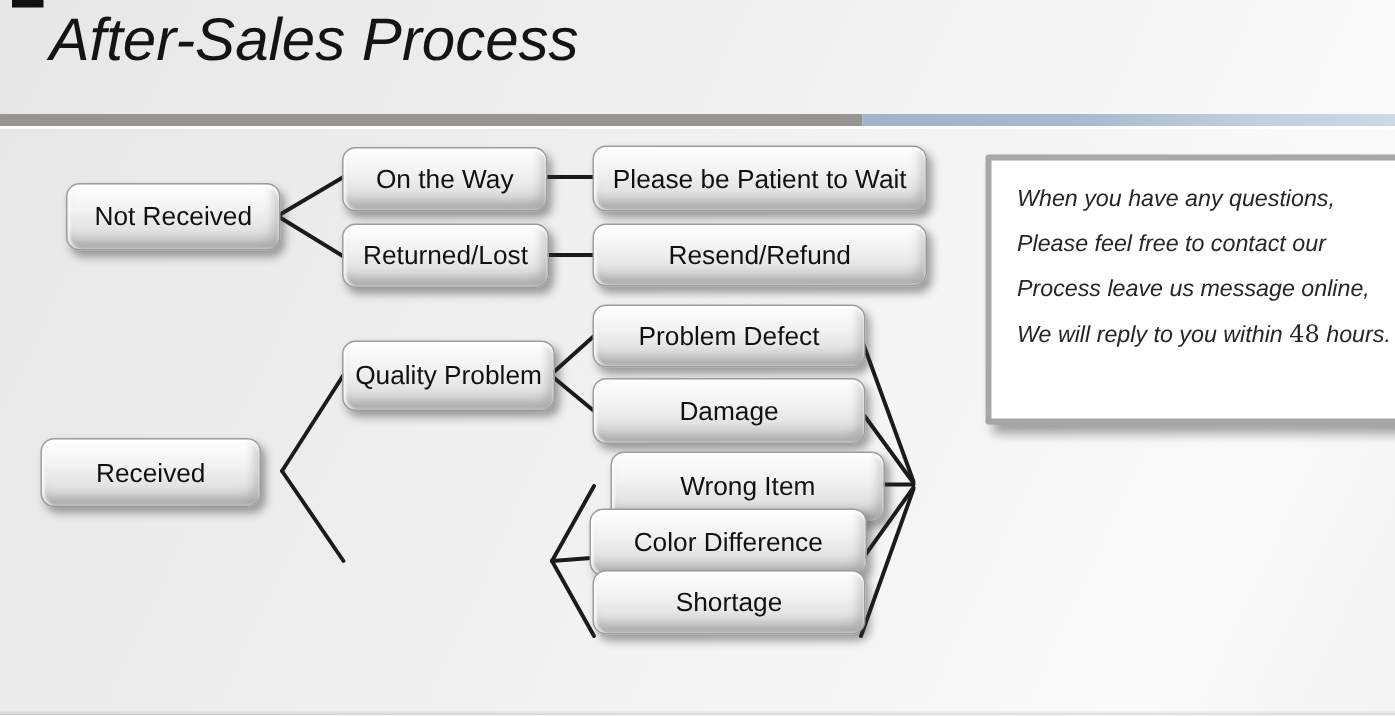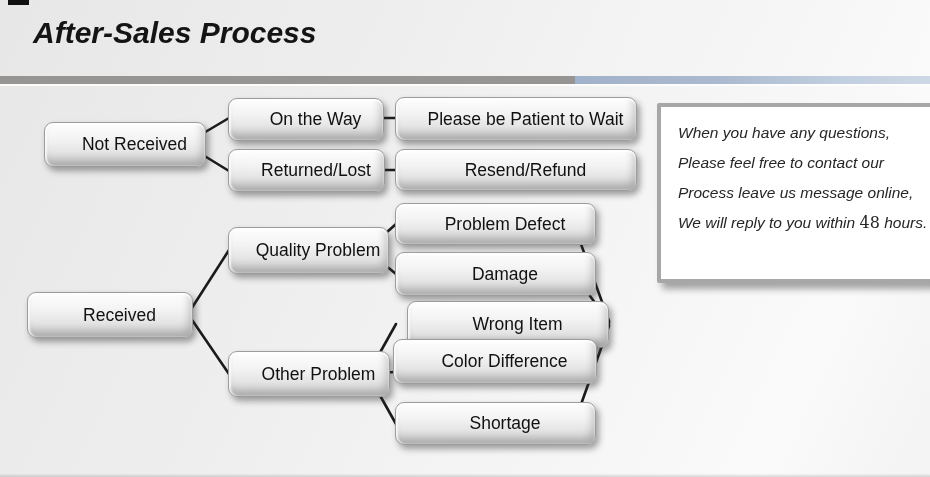--- a/index.html
+++ b/index.html
@@ -11,22 +11,22 @@
     background: linear-gradient(115deg, #e7e7e7 0%, #ededed 30%, #f4f4f4 60%, #fafafa 85%, #f3f3f3 100%);
     font-family: "Liberation Sans", sans-serif;
   }
   
   .corner-mark {
     position: absolute; left: 8px; top: 0; width: 21px; height: 5px;
     background: #111;
   }
   
   .title {
-    position: absolute; left: 33px; top: 16px;
-    font-size: 30px; font-style: italic; font-weight: 700;
+    position: absolute; left: 33px; top: 5px;
+    font-size: 40px; font-style: italic; font-weight: 400;
     color: #141414; letter-spacing: 0px; white-space: nowrap;
   }
   
   .bar-gray {
     position: absolute; left: 0; top: 76px; width: 575px; height: 8px;
     background: #969594;
   }
   .bar-blue {
     position: absolute; left: 575px; top: 76px; width: 355px; height: 8px;
     background: linear-gradient(to right, #a2b2ca 0%, #aab9cf 40%, #c2cfdf 75%, #ccd8e5 100%);
@@ -50,21 +50,20 @@
     background: linear-gradient(180deg, #fefefe 0%, #f3f3f3 38%, #e2e2e2 72%, #d2d2d2 100%);
     box-shadow:
       3px 4px 6px rgba(50,50,50,0.45),
       inset 0 2px 2px rgba(255,255,255,0.95),
       inset 2px 0 2px rgba(255,255,255,0.75),
       inset -3px -6px 8px rgba(0,0,0,0.20);
     font-size: 17.5px;
     color: #111;
     white-space: nowrap;
     text-align: left;
-    padding-left: 19px;
   }
   
   .note-panel {
     position: absolute; left: 624px; top: 103px; width: 294px; height: 180px;
     box-sizing: border-box; z-index: 2;
     background: #ffffff;
     border: 4px solid #a7a7a7;
     border-radius: 2px;
     box-shadow: 5px 6px 7px rgba(0,0,0,0.35);
     padding: 11px 8px 0 17px;
@@ -118,27 +117,26 @@
   </svg>
 
   <div class="node" style="left:44px;top:122px;width:141px;height:43px">Not Received</div>
   <div class="node" style="left:228px;top:98px;width:135px;height:41px">On the Way</div>
   <div class="node" style="left:228px;top:149px;width:136px;height:41px">Returned/Lost</div>
   <div class="node" style="left:395px;top:97px;width:221px;height:42px">Please be Patient to Wait</div>
   <div class="node" style="left:395px;top:149px;width:221px;height:40px">Resend/Refund</div>
 
   <div class="node" style="left:27px;top:292px;width:145px;height:44px">Received</div>
   <div class="node" style="left:228px;top:227px;width:140px;height:45px">Quality Problem</div>
-  <div class="node" style="left:228px;top:351px;width:141px;height:44px">Other Problem</div>
 
   <div class="node" style="left:395px;top:203px;width:180px;height:40px">Problem Defect</div>
   <div class="node" style="left:395px;top:252px;width:180px;height:42px">Damage</div>
   <div class="node" style="left:407px;top:301px;width:181px;height:45px">Wrong Item</div>
   <div class="node" style="left:393px;top:339px;width:183px;height:43px">Color Difference</div>
-  <div class="node" style="left:395px;top:402px;width:180px;height:41px">Shortage</div>
+  <div class="node" style="left:395px;top:380px;width:180px;height:41px">Shortage</div>
 
 
   <div class="note-panel">
     <div class="note-line">When you have any questions,</div>
     <div class="note-line">Please feel free to contact our</div>
     <div class="note-line">Process leave us message online,</div>
     <div class="note-line"><span>We will reply to you within&nbsp;</span><span class="num">48</span><span>&nbsp;hours.</span></div>
   </div>
 
   <div class="bottom-edge"></div>

